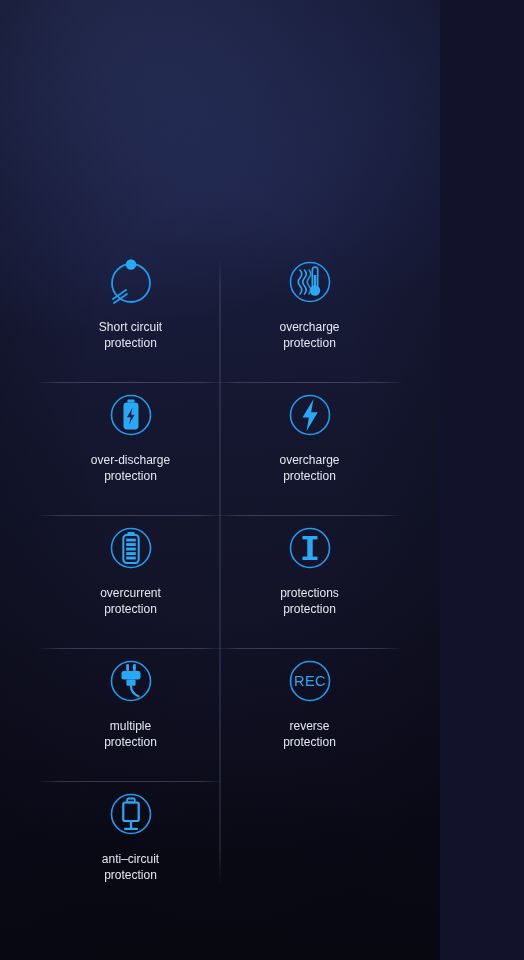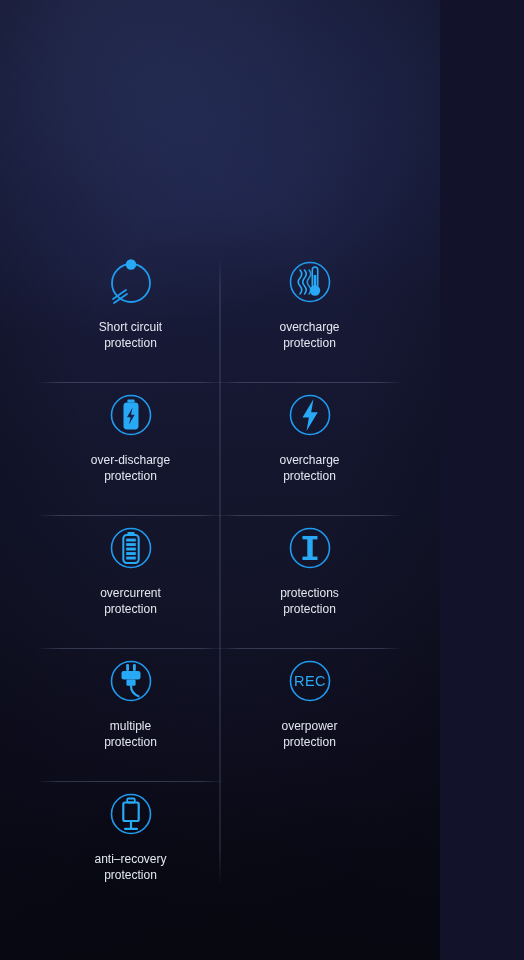--- a/index.html
+++ b/index.html
@@ -253,35 +253,35 @@
     </div>
 
     <div class="cell hrule">
       <div class="icon-wrap">
         <svg width="54" height="54" viewBox="0 0 54 54">
           <circle cx="27" cy="27" r="19.5" fill="none" stroke="#1f9cf0" stroke-width="1.6"></circle>
           <text x="27" y="32.3" text-anchor="middle" font-family="Liberation Sans, sans-serif" font-size="14.5" fill="#28a9f5" letter-spacing="0.4">REC</text>
         </svg>
       </div>
       <div class="caption">
-        <span>overpower</span>
+        <span>reverse</span>
         <span>protection</span>
       </div>
     </div>
 
     <div class="cell hrule">
       <div class="icon-wrap">
         <svg width="54" height="54" viewBox="0 0 54 54">
           <circle cx="27" cy="27" r="19.5" fill="none" stroke="#1f9cf0" stroke-width="1.6"></circle>
           <rect x="23.2" y="11.5" width="7.6" height="4" rx="1.2" fill="none" stroke="#28a9f5" stroke-width="1.8"></rect>
           <rect x="19.3" y="15.5" width="15.4" height="18.5" rx="1.6" fill="none" stroke="#28a9f5" stroke-width="2.2"></rect>
           <line x1="27" y1="34" x2="27" y2="41.5" stroke="#28a9f5" stroke-width="2.2"></line>
           <line x1="21" y1="41.8" x2="33" y2="41.8" stroke="#28a9f5" stroke-width="2.2" stroke-linecap="round"></line>
         </svg>
       </div>
       <div class="caption">
-        <span>anti–recovery</span>
+        <span>anti–circuit</span>
         <span>protection</span>
       </div>
     </div>
 
   </div>
 </div>
 
 </body></html>

